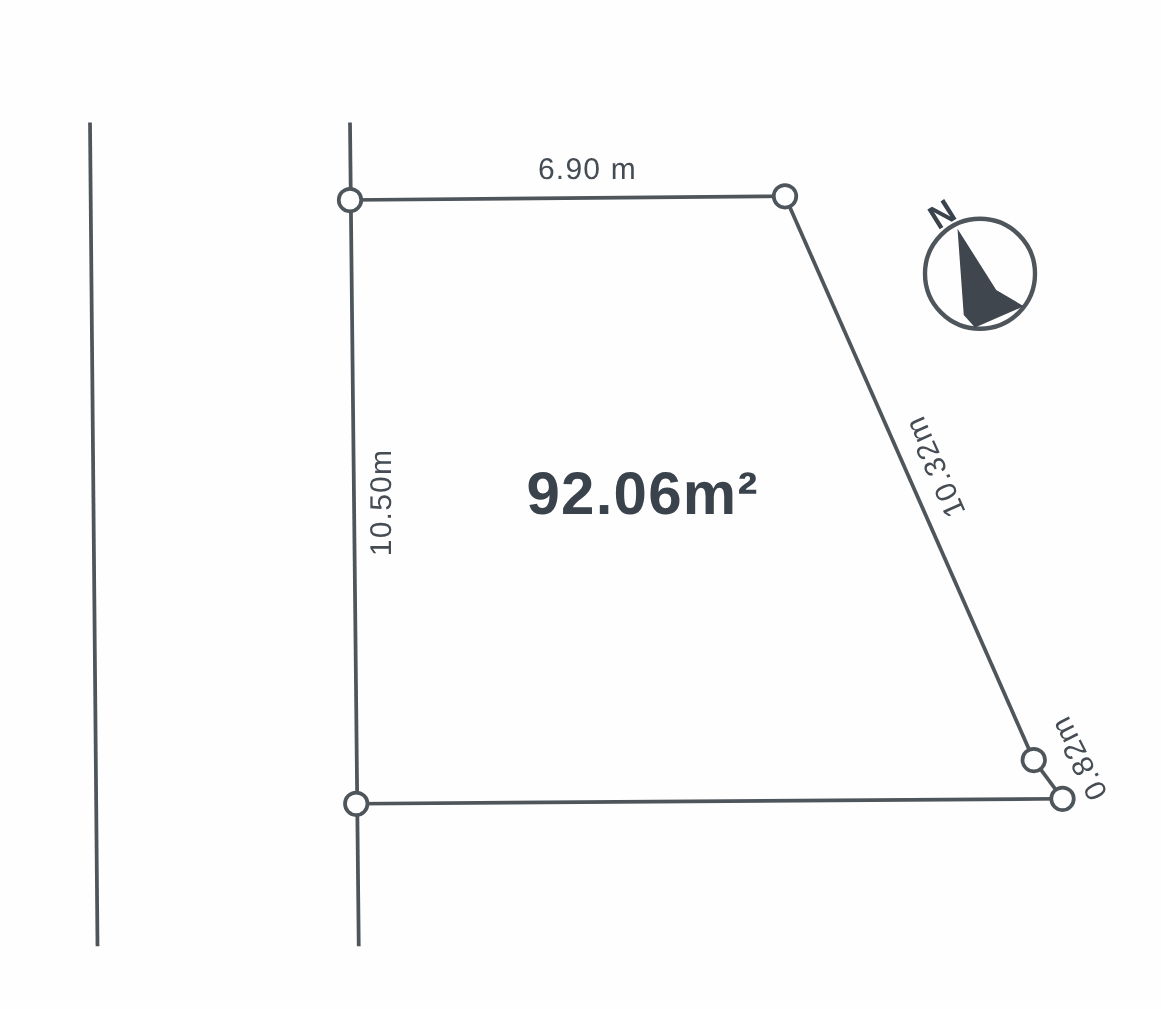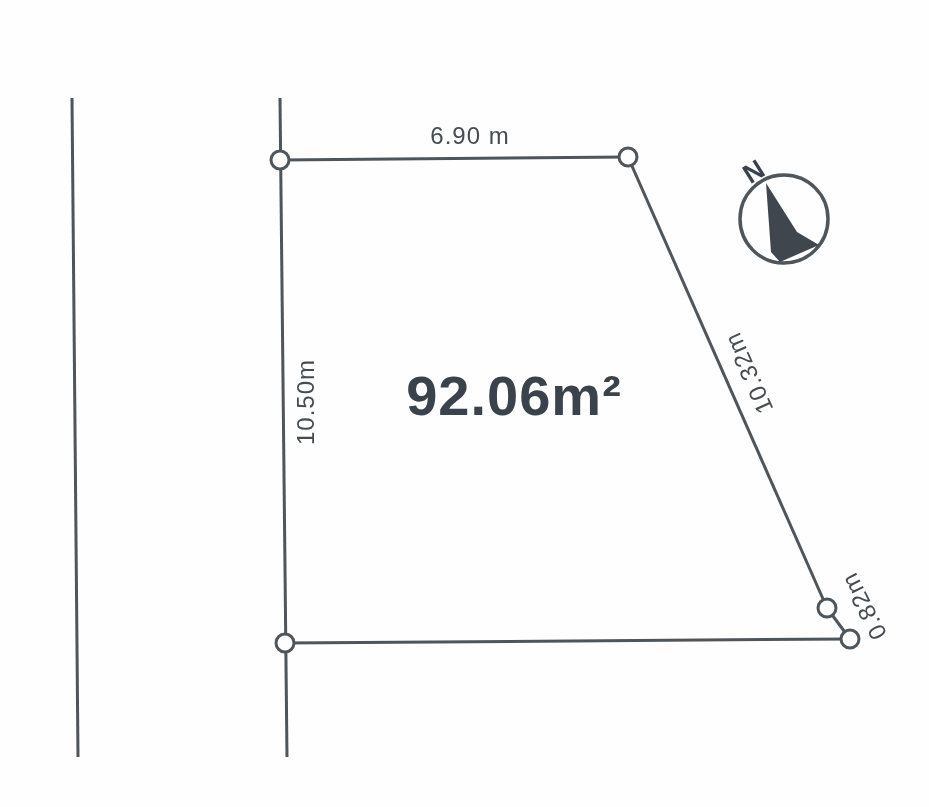--- a/index.html
+++ b/index.html
@@ -34,21 +34,21 @@
   .area-block{
     position:absolute;
     left:514px;top:396px;
     transform:translate(-50%,-50%);
     text-align:center;
     color:var(--area-text-color);
     font-weight:700;
     line-height:1.15;
     white-space:nowrap;
   }
-  .area-sqm{font-size:56px;letter-spacing:1px;}
+  .area-sqm{font-size:48px;letter-spacing:1px;}
   .area-tsubo{font-size:42px;letter-spacing:1px;display:block;}
   .tsubo-glyph{display:inline-block;vertical-align:-4px;margin:0 3px;}
   .tsubo-glyph svg{display:block;}
   .compass-n{
     position:absolute;
     left:754px;top:172px;
     transform:translate(-50%,-50%) rotate(-32deg);
     font-size:27px;
     font-weight:600;
     color:var(--area-text-color);

